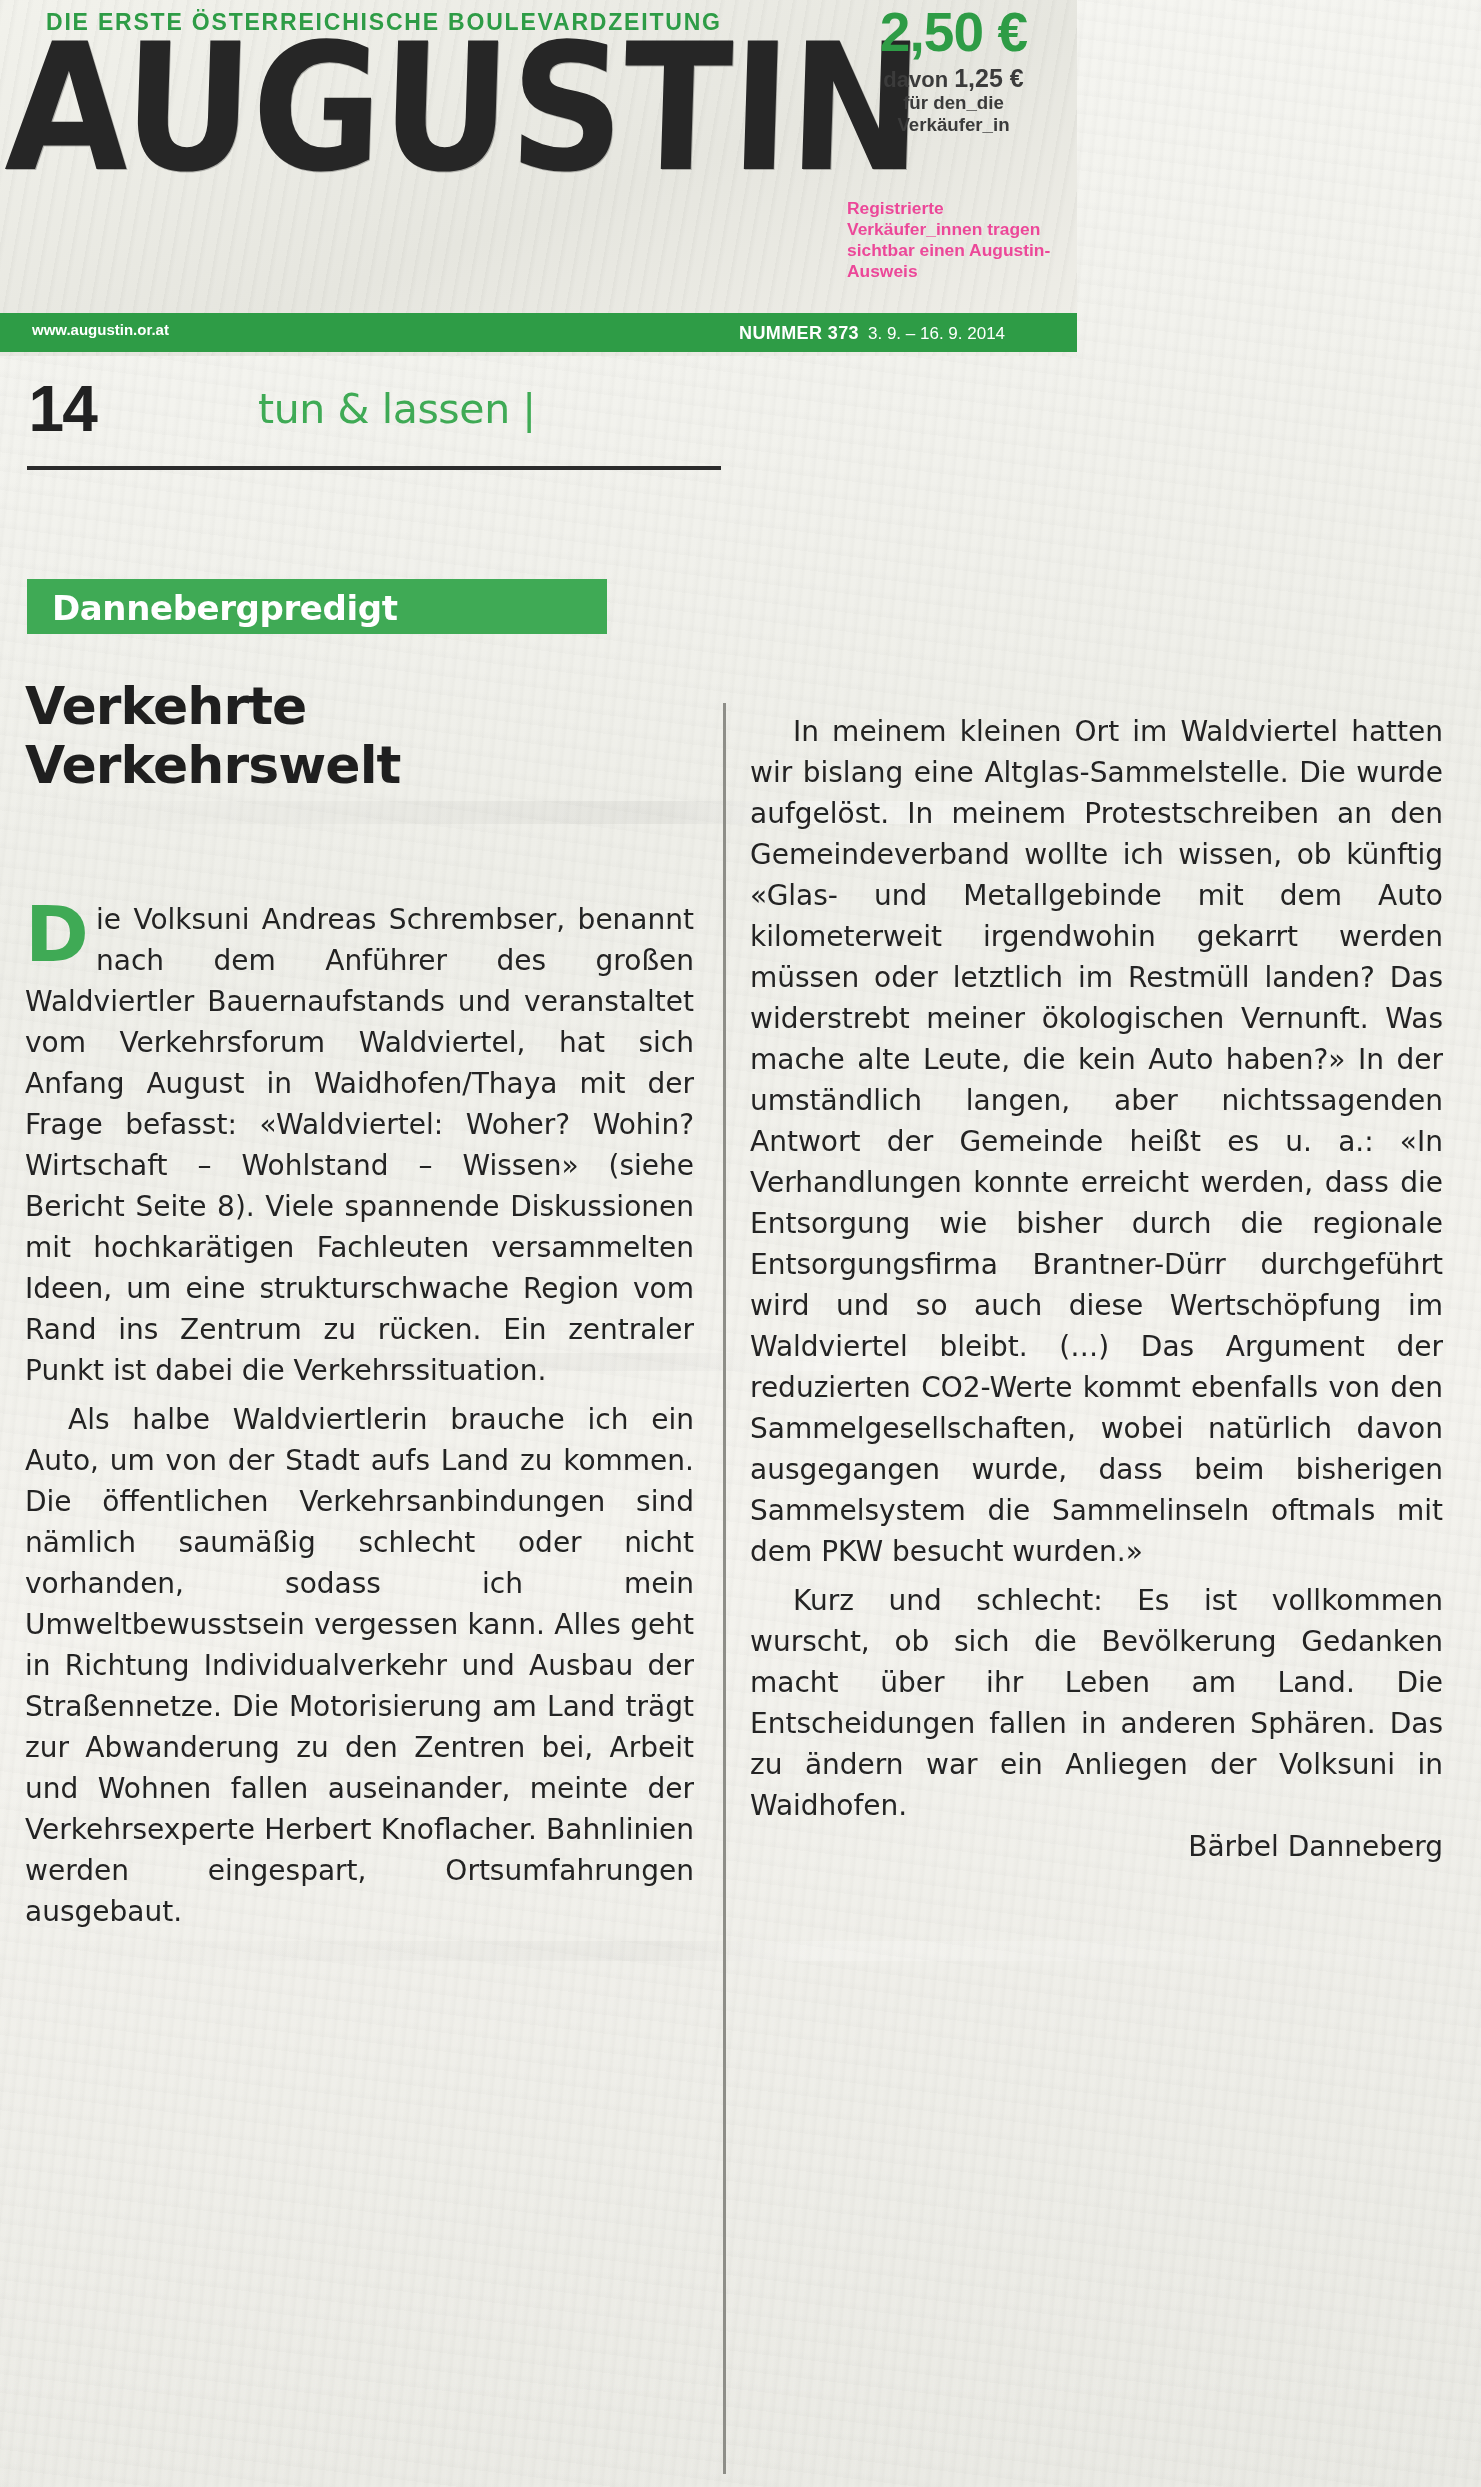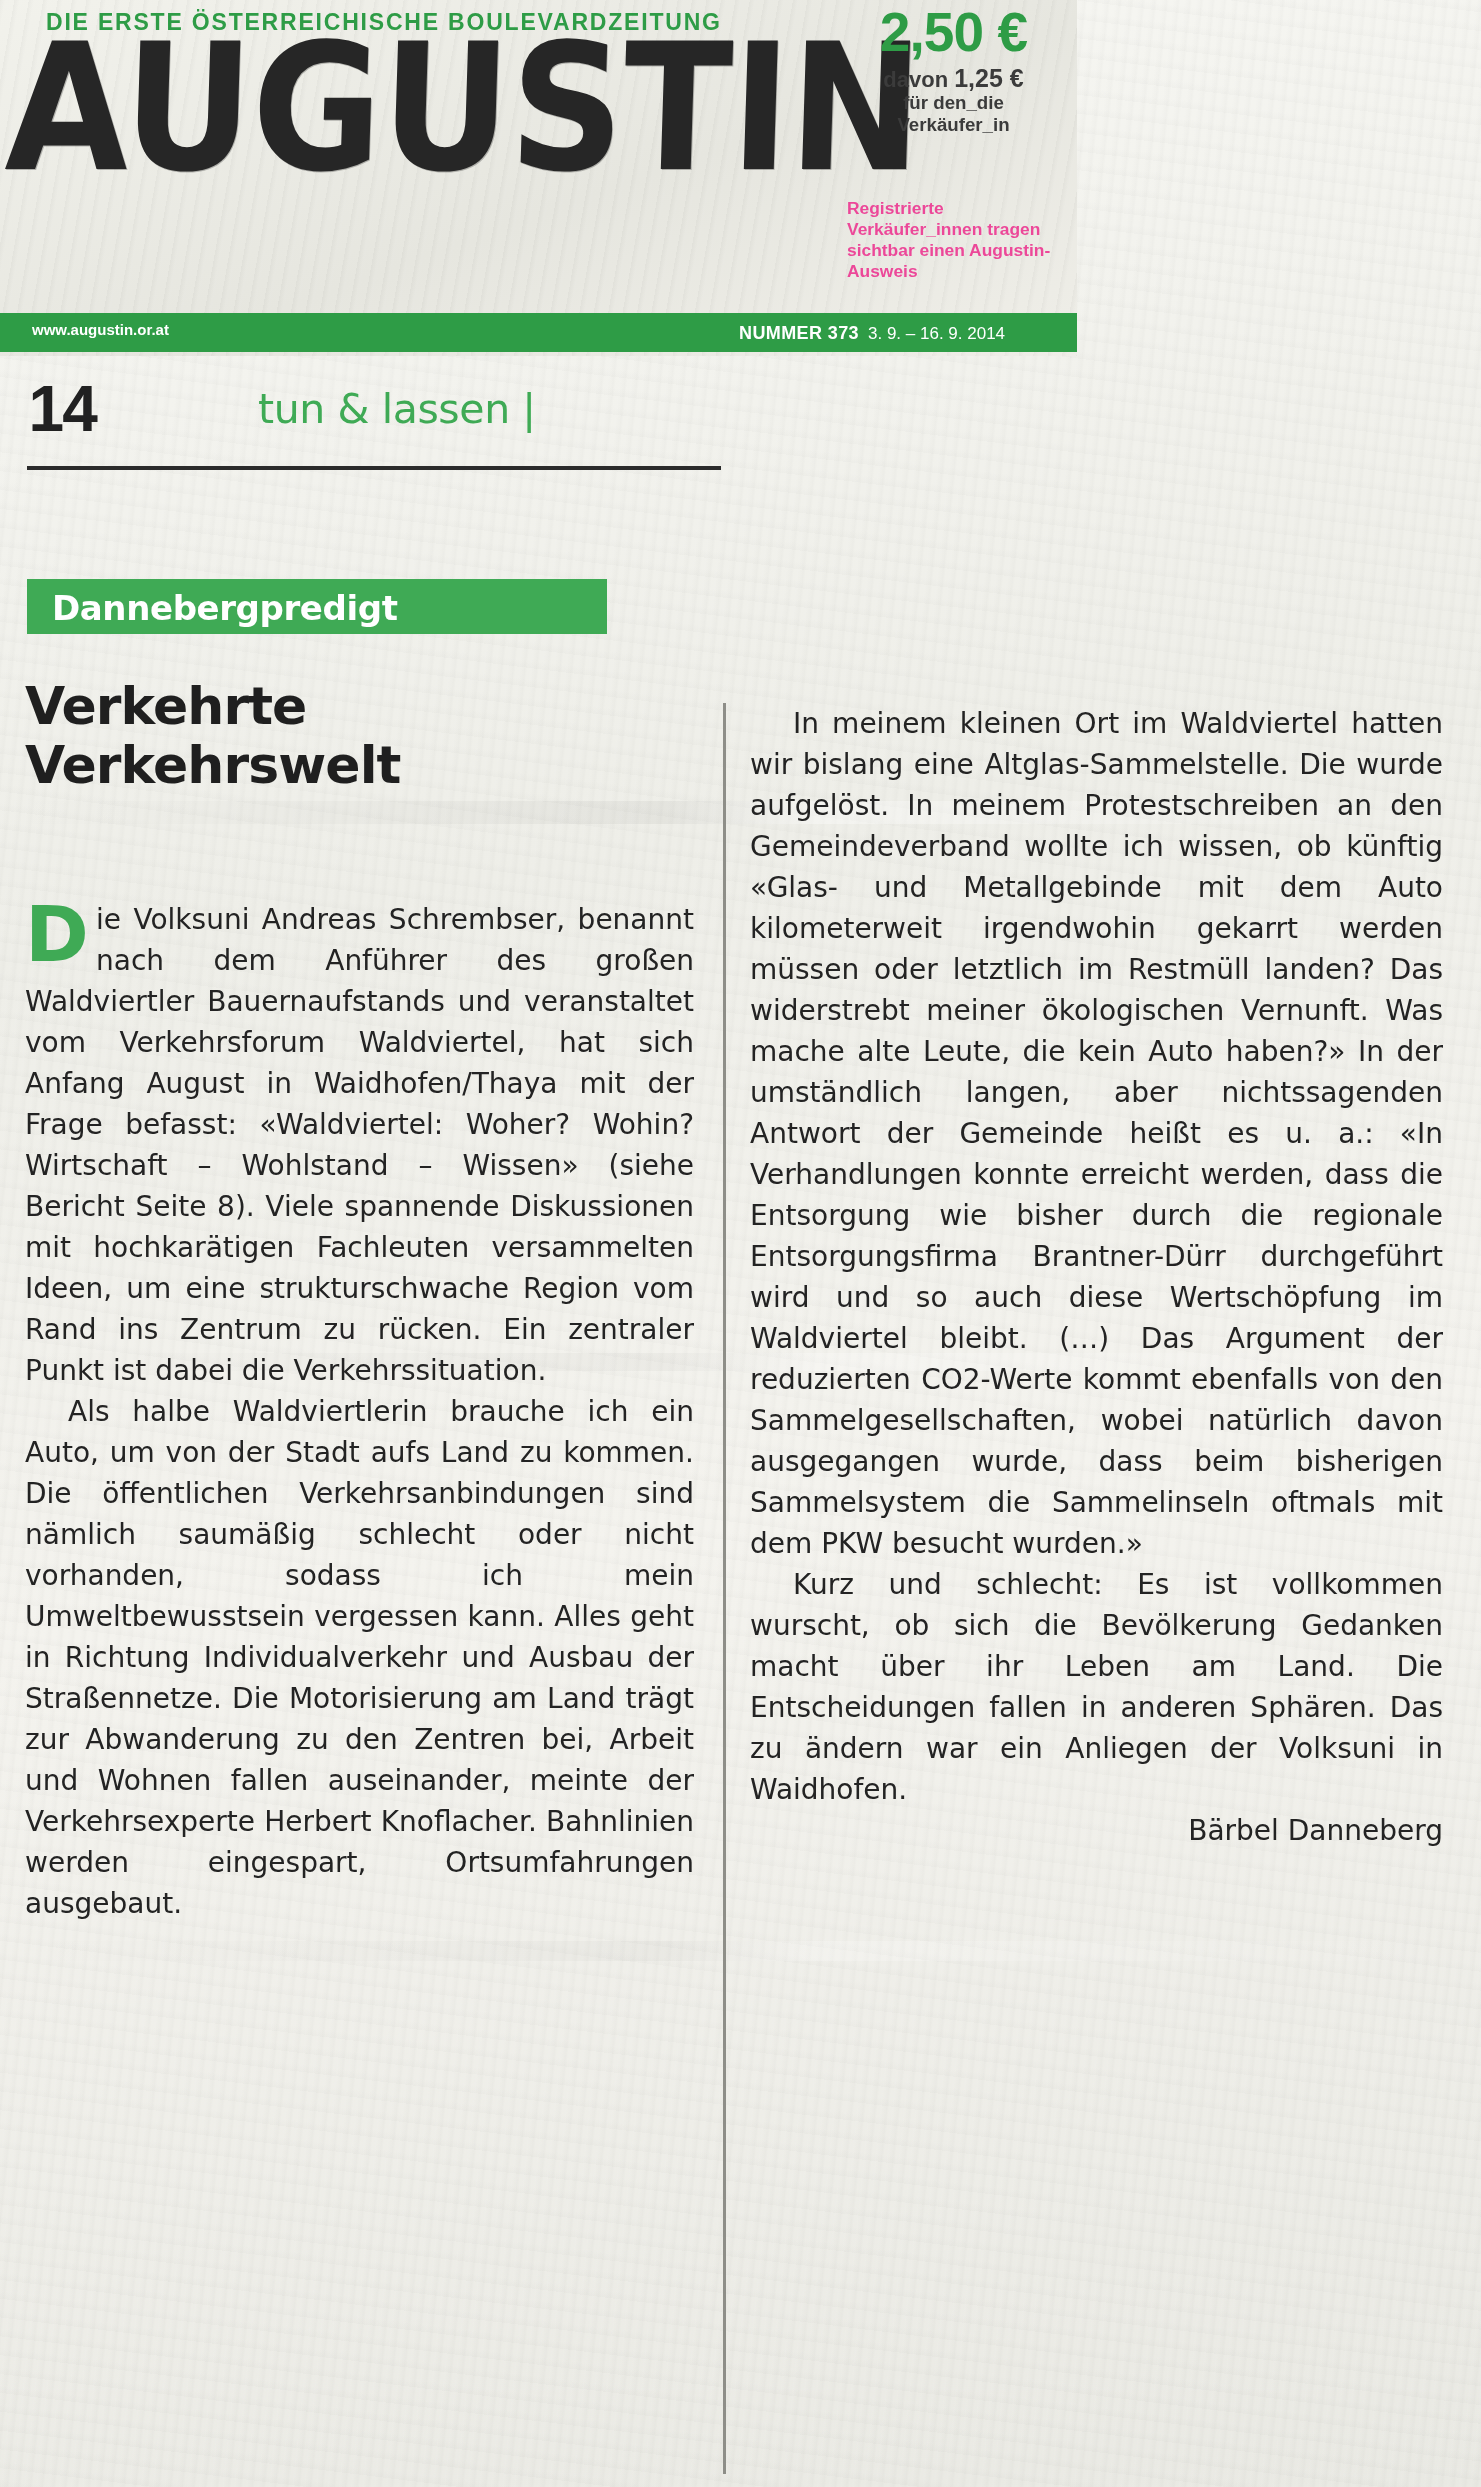--- a/index.html
+++ b/index.html
@@ -220,21 +220,21 @@
   }
   .col-left {
     left: 25px; top: 899px;
     width: 669px;
   }
   .col-right {
     left: 750px; top: 703px;
     width: 693px;
   }
   .col p { margin: 0; }
-  .col p.indent { text-indent: 43px; }
+  .col p.indent { text-indent: 43px; margin-top: 8px; }
   .dropcap {
     float: left;
     font-size: 77px;
     line-height: 64px;
     font-weight: bold;
     color: #3faa55;
     margin: 3.6px 7.1px 0 0;
     font-family: "DejaVu Sans", sans-serif;
   }
   .byline {

